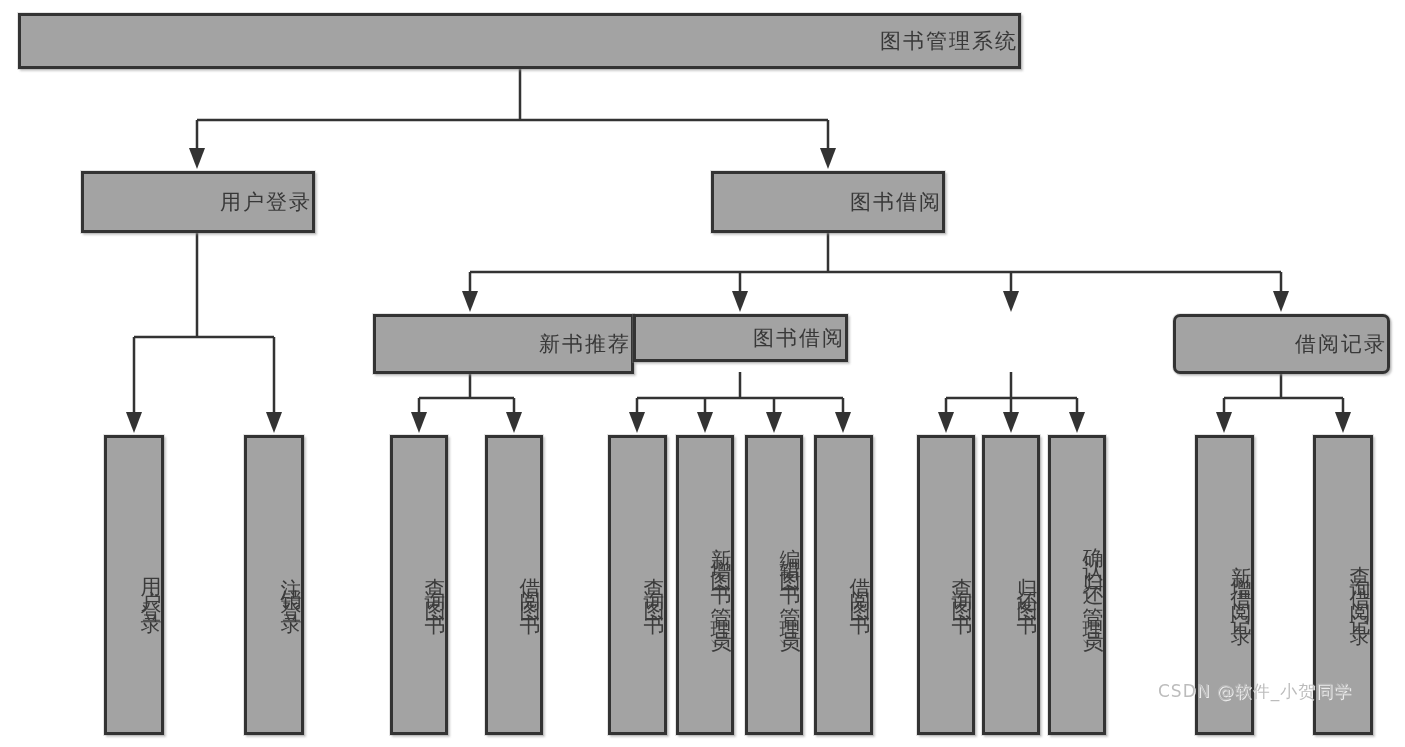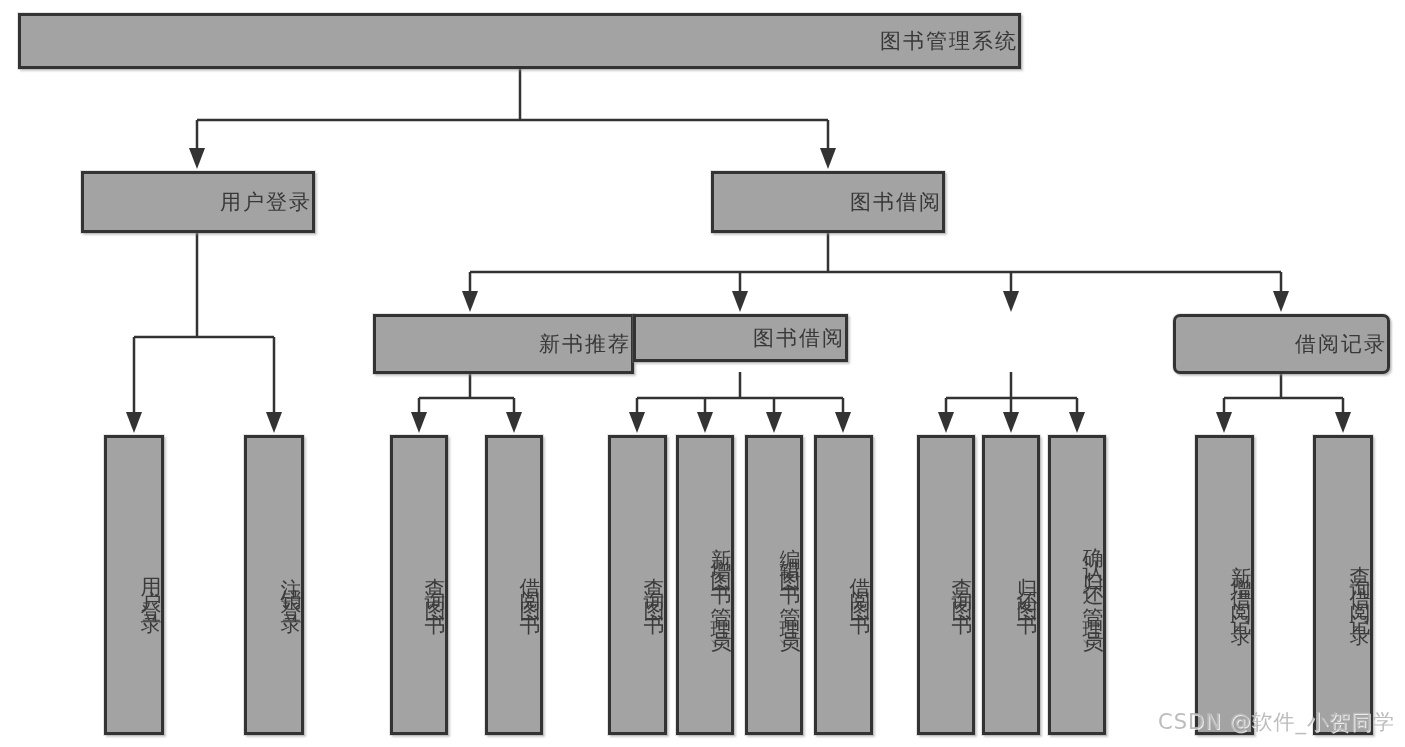--- a/index.html
+++ b/index.html
@@ -40,23 +40,23 @@
     font-size: 21px;
     letter-spacing: 12px;
     color: #3b3b3b;
     line-height: 1;
     white-space: nowrap;
   }
   .leaf { top: 435px; height: 300px; }
   #watermark {
     position: absolute;
     left: 1158px;
-    top: 708px;
+    top: 680px;
     z-index: 5;
-    font-size: 21px;
+    font-size: 17px;
     letter-spacing: 1px;
     color: rgba(184,184,184,0.95);
     text-shadow: 1px 1px 0 rgba(255,255,255,0.8);
     white-space: nowrap;
   }
 </style>
 </head>
 <body>
 
 <div id="canvas">

